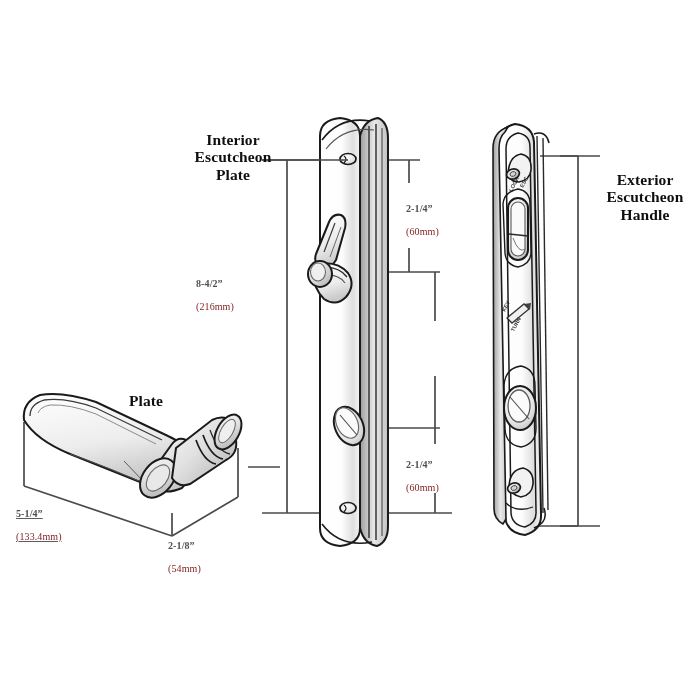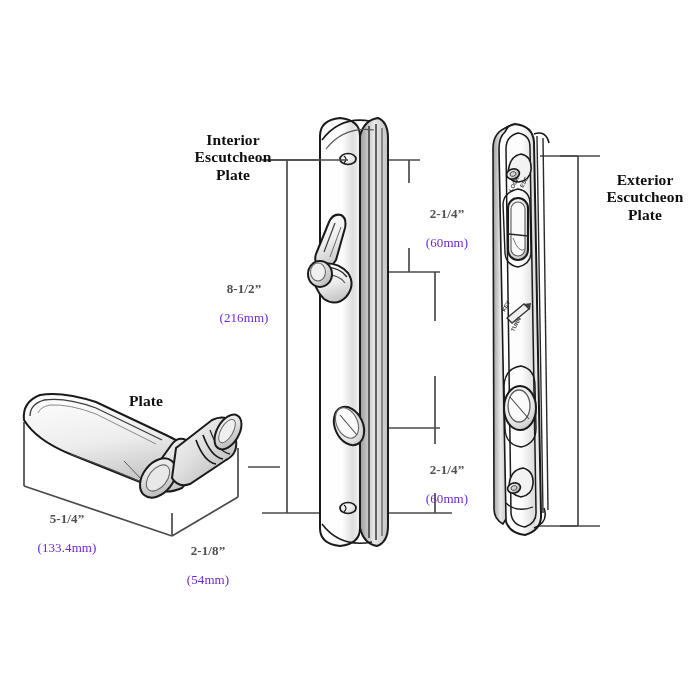--- a/index.html
+++ b/index.html
@@ -30,32 +30,31 @@
     letter-spacing: 0.1px;
   }
   .lbl-part {
     color: #100f0f;
     font-weight: 700;
     font-size: 15.5px;
     text-align: center;
   }
   .lbl-dim {
     color: #5d5d5d;
-    font-size: 13px;
-    text-align: center;
+    font-size: 10px;
   }
   .lbl-dim b {
     font-weight: 700;
     color: #4f4f4f;
     display: block;
   }
   .lbl-dim i {
     font-style: normal;
     display: block;
-    color: #6d28d9;
+    color: #7f1d1d;
   }
 </style>
 </head>
 <body>
 
 <div id="canvas">
 
   <svg class="drawing" viewBox="0 0 700 700">
     <defs>
       <linearGradient id="gMetalV" x1="0" y1="0" x2="1" y2="0">
@@ -251,44 +250,44 @@
     </g>
 
     <line x1="262" y1="144" x2="348" y2="144" stroke="#4a4a4a" stroke-width="1.5"></line>
   </svg>
 
   <div class="lbl lbl-part" style="left:170px; top:115px; width:126px;">Interior Escutcheon
 Plate</div>
 
   <div class="lbl lbl-part" style="left:590px; top:155px; width:110px;">Exterior
 Escutcheon
-Plate</div>
+Handle</div>
 
   <div class="lbl lbl-part" style="left:104px; top:376px; width:84px;">Plate</div>
 
   <div class="lbl lbl-dim" style="left:196px; top:251px; width:96px;">
-    <b>8-1/2”</b>
+    <b>8-4/2”</b>
     <i>(216mm)</i>
   </div>
 
   <div class="lbl lbl-dim" style="left:406px; top:176px; width:82px;">
     <b>2-1/4”</b>
     <i>(60mm)</i>
   </div>
 
 
   <div class="lbl lbl-dim" style="left:406px; top:432px; width:82px;">
     <b>2-1/4”</b>
     <i>(60mm)</i>
   </div>
 
 
-  <div class="lbl lbl-dim" style="left:3px; top:481px; width:128px;">
+  <div class="lbl lbl-dim" style="left:16px; top:481px; width:128px;text-decoration:underline;">
     <b>5-1/4”</b>
     <i>(133.4mm)</i>
   </div>
 
-  <div class="lbl lbl-dim" style="left:160px; top:513px; width:96px;">
+  <div class="lbl lbl-dim" style="left:168px; top:513px; width:96px;">
     <b>2-1/8”</b>
     <i>(54mm)</i>
   </div>
 
 </div>
 
 </body></html>

